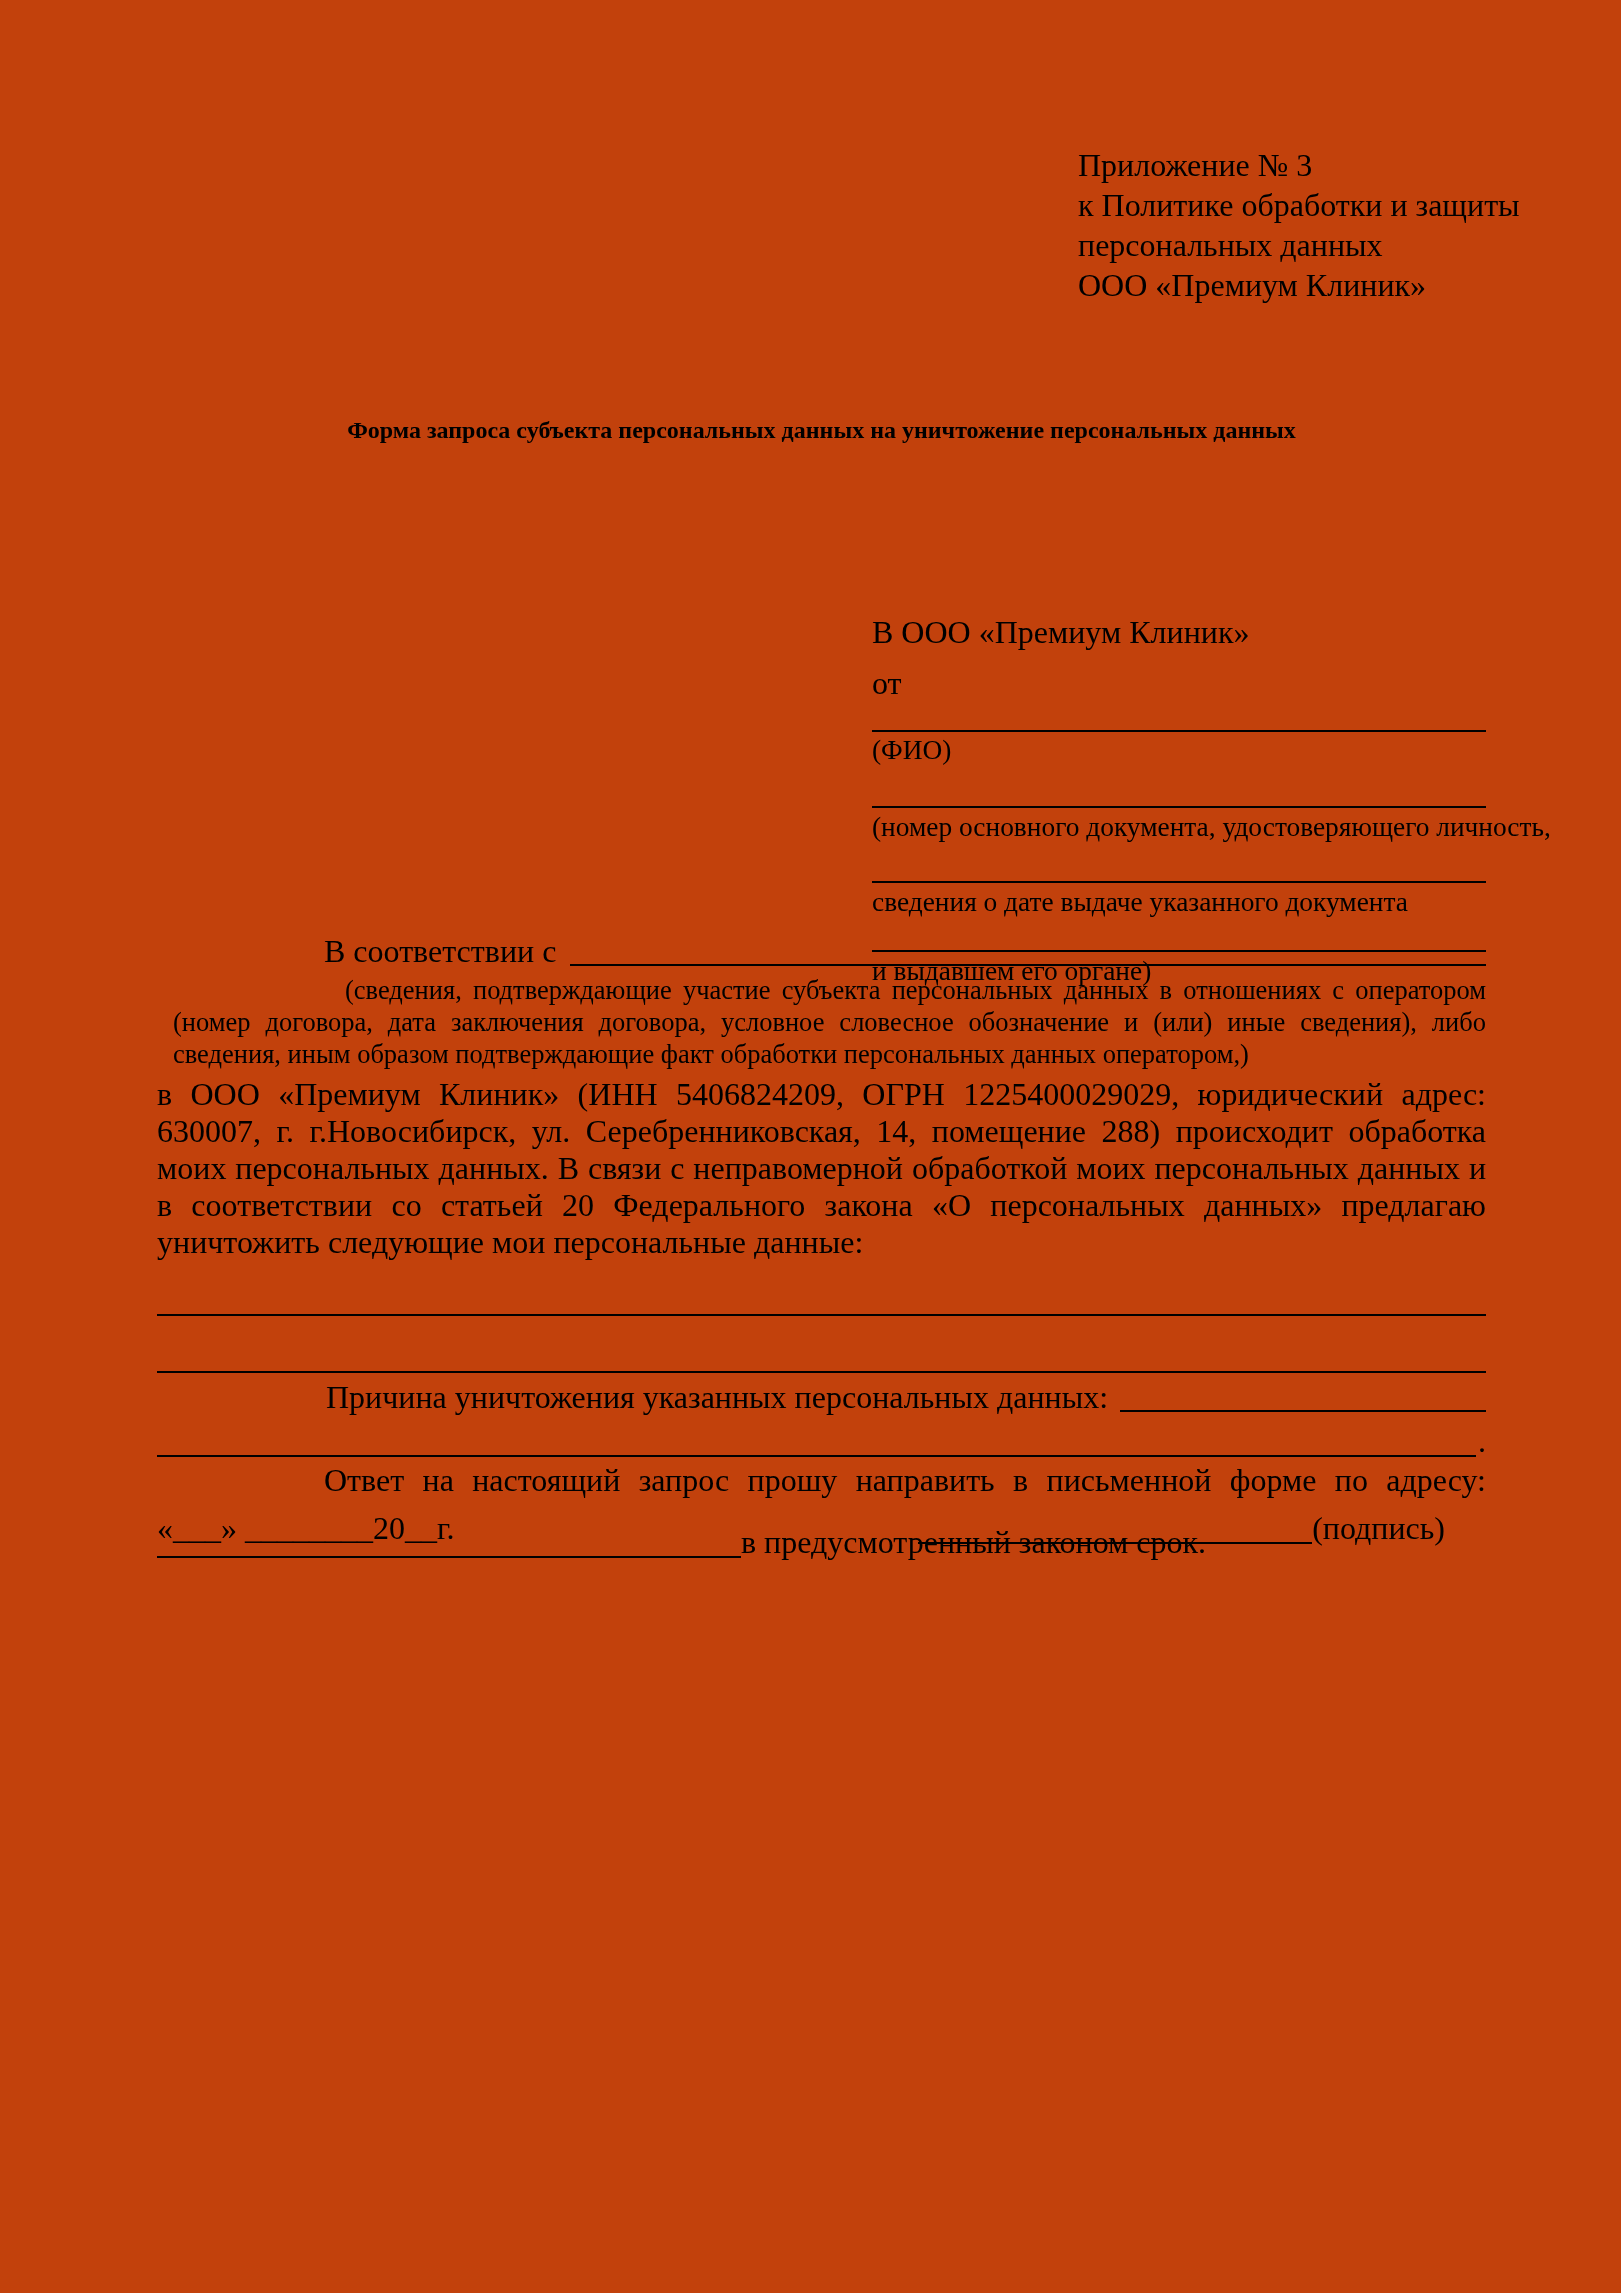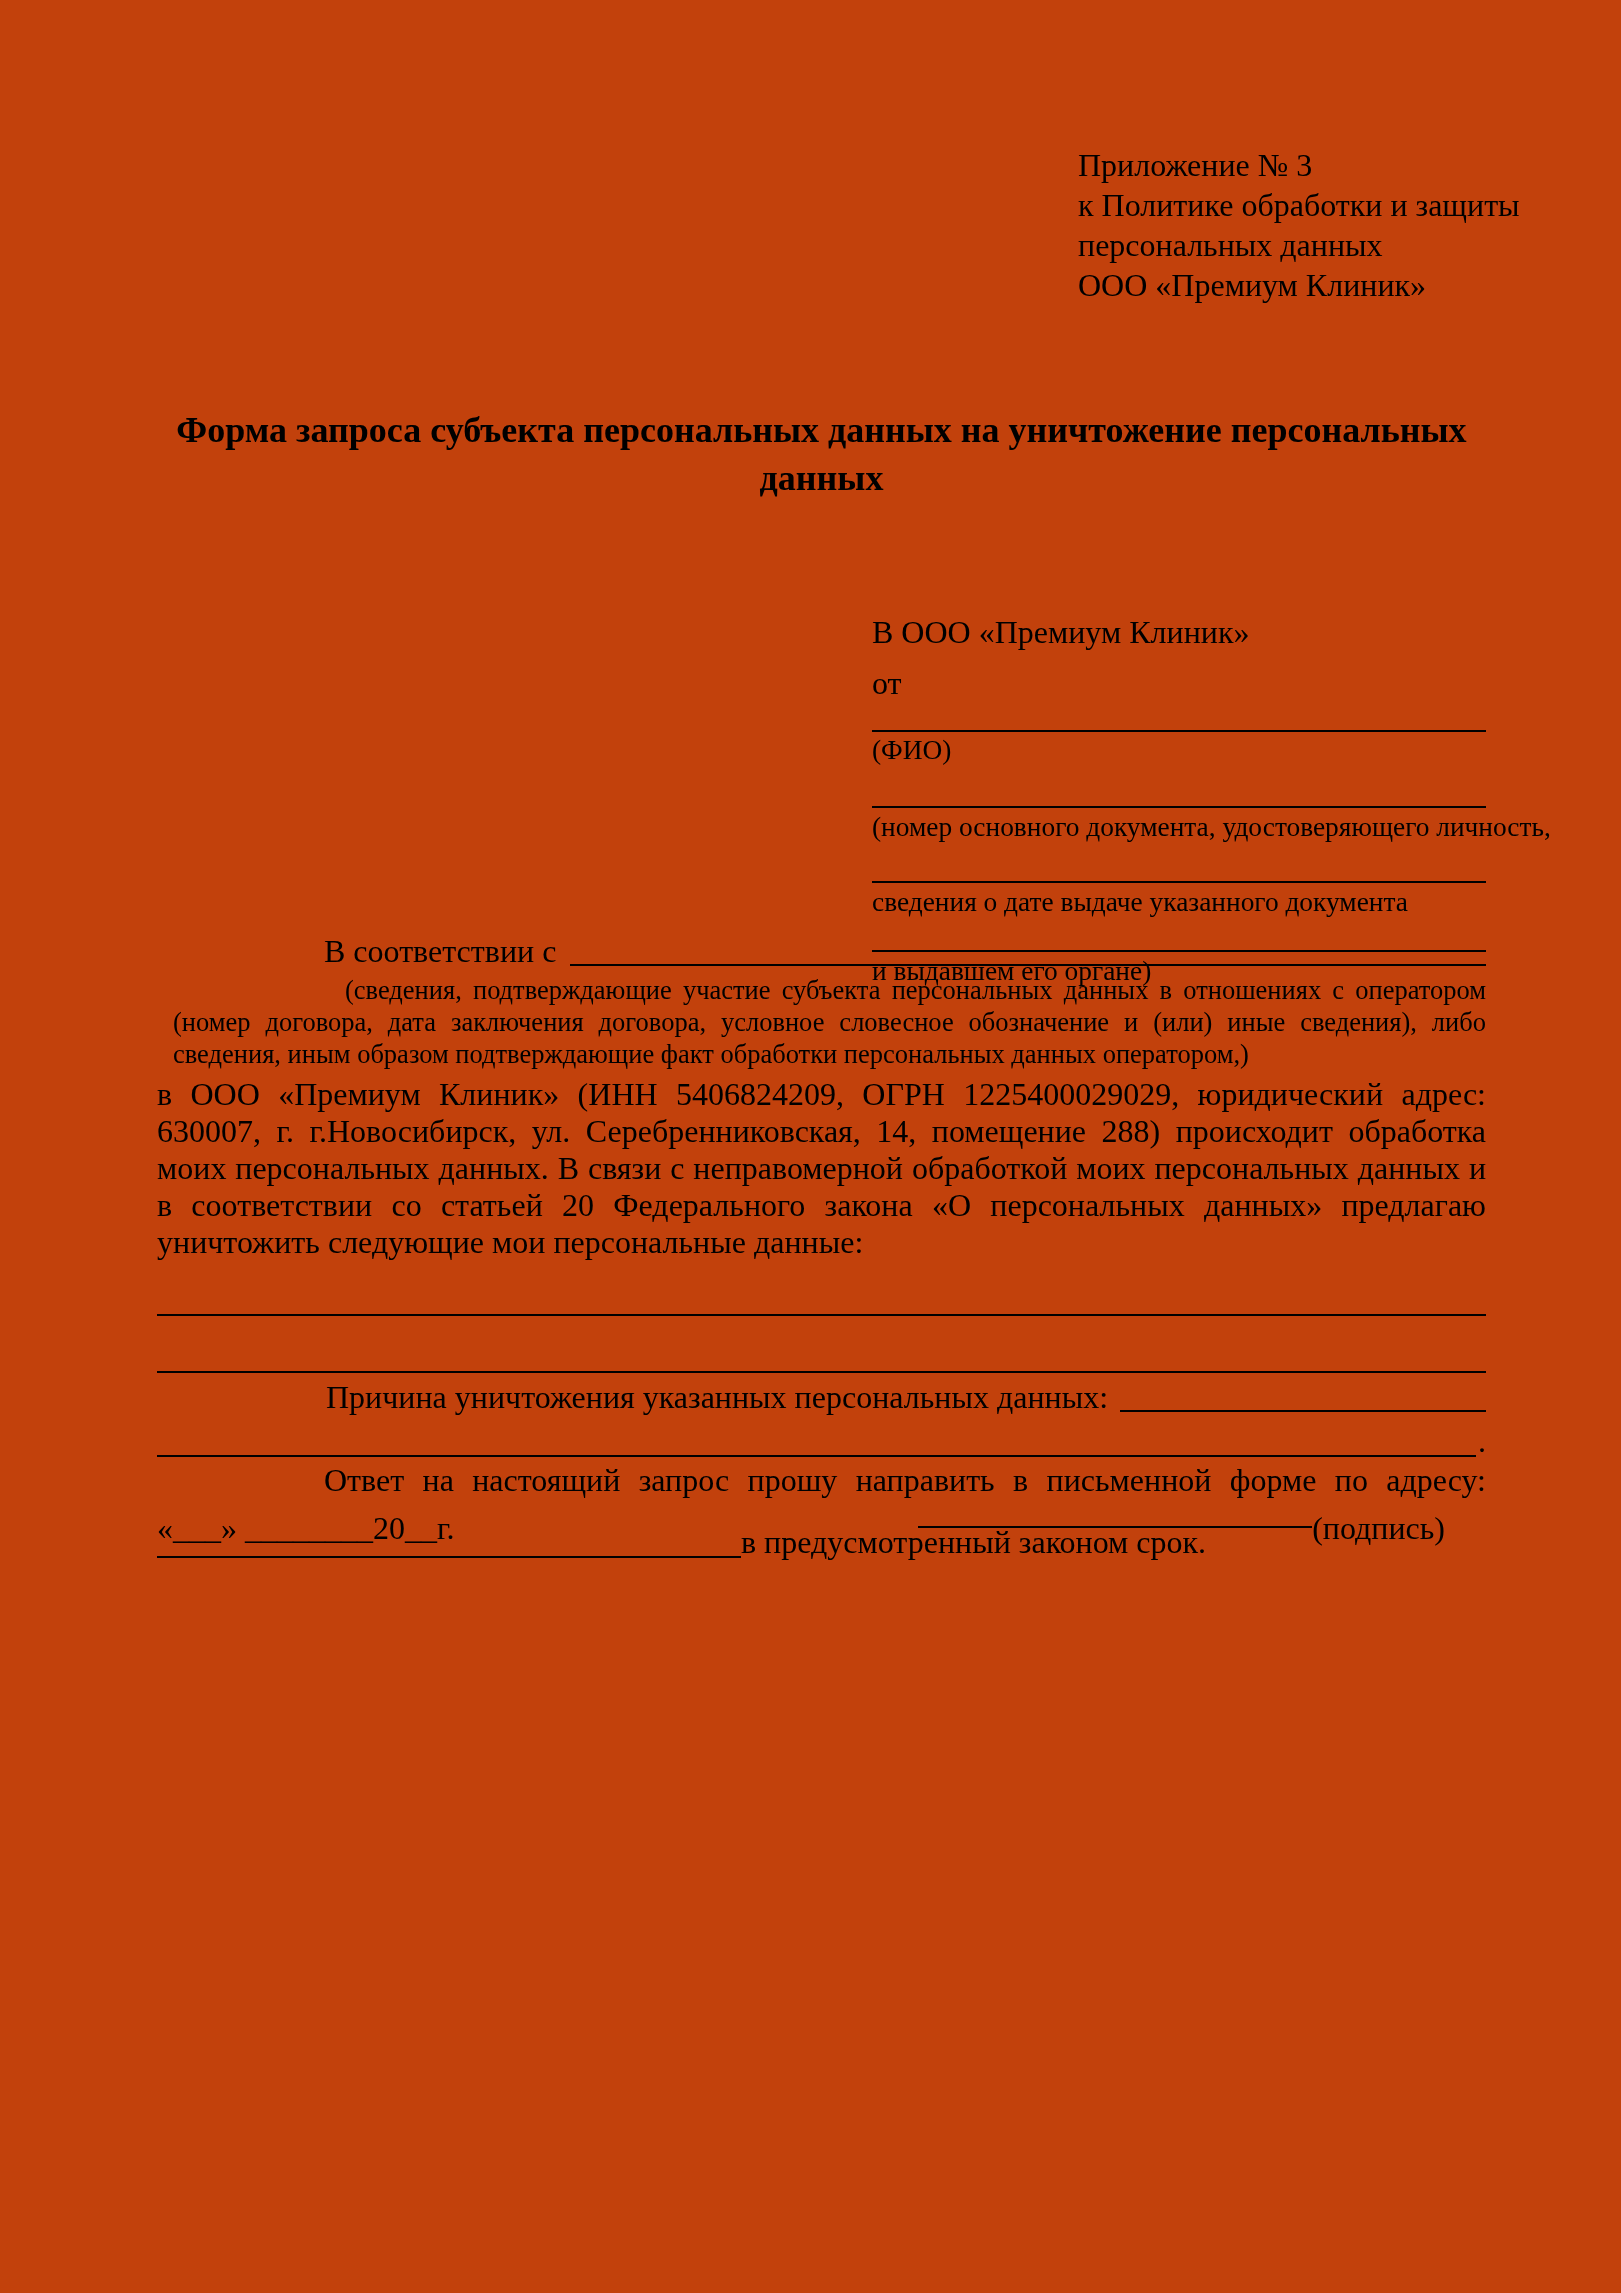--- a/index.html
+++ b/index.html
@@ -25,21 +25,21 @@
     text-align: left;
     white-space: nowrap;
   }
 
   
   .doc-title {
     position: absolute;
     left: 157px;
     width: 1329px;
     top: 406px;
-    font-size: 36px;
+    font-size: 24px;
     font-weight: bold;
     line-height: 48px;
     text-align: center;
   }
 
   
   .addressee {
     position: absolute;
     left: 872px;
     top: 612px;
@@ -145,21 +145,21 @@
     top: 1509px;
     font-size: 32px;
     line-height: 39px;
     display: flex;
     justify-content: space-between;
     align-items: flex-end;
   }
   .date-part { white-space: nowrap; }
   .sign-part {
     display: flex;
-    align-items: center;
+    align-items: flex-end;
     padding-right: 41px;
   }
   .sign-line {
     width: 394px;
     border-bottom: 2.9px solid #000;
     margin-bottom: 3.9px;
     height: 0;
   }
   .sign-caption { white-space: nowrap; }
 </style>

